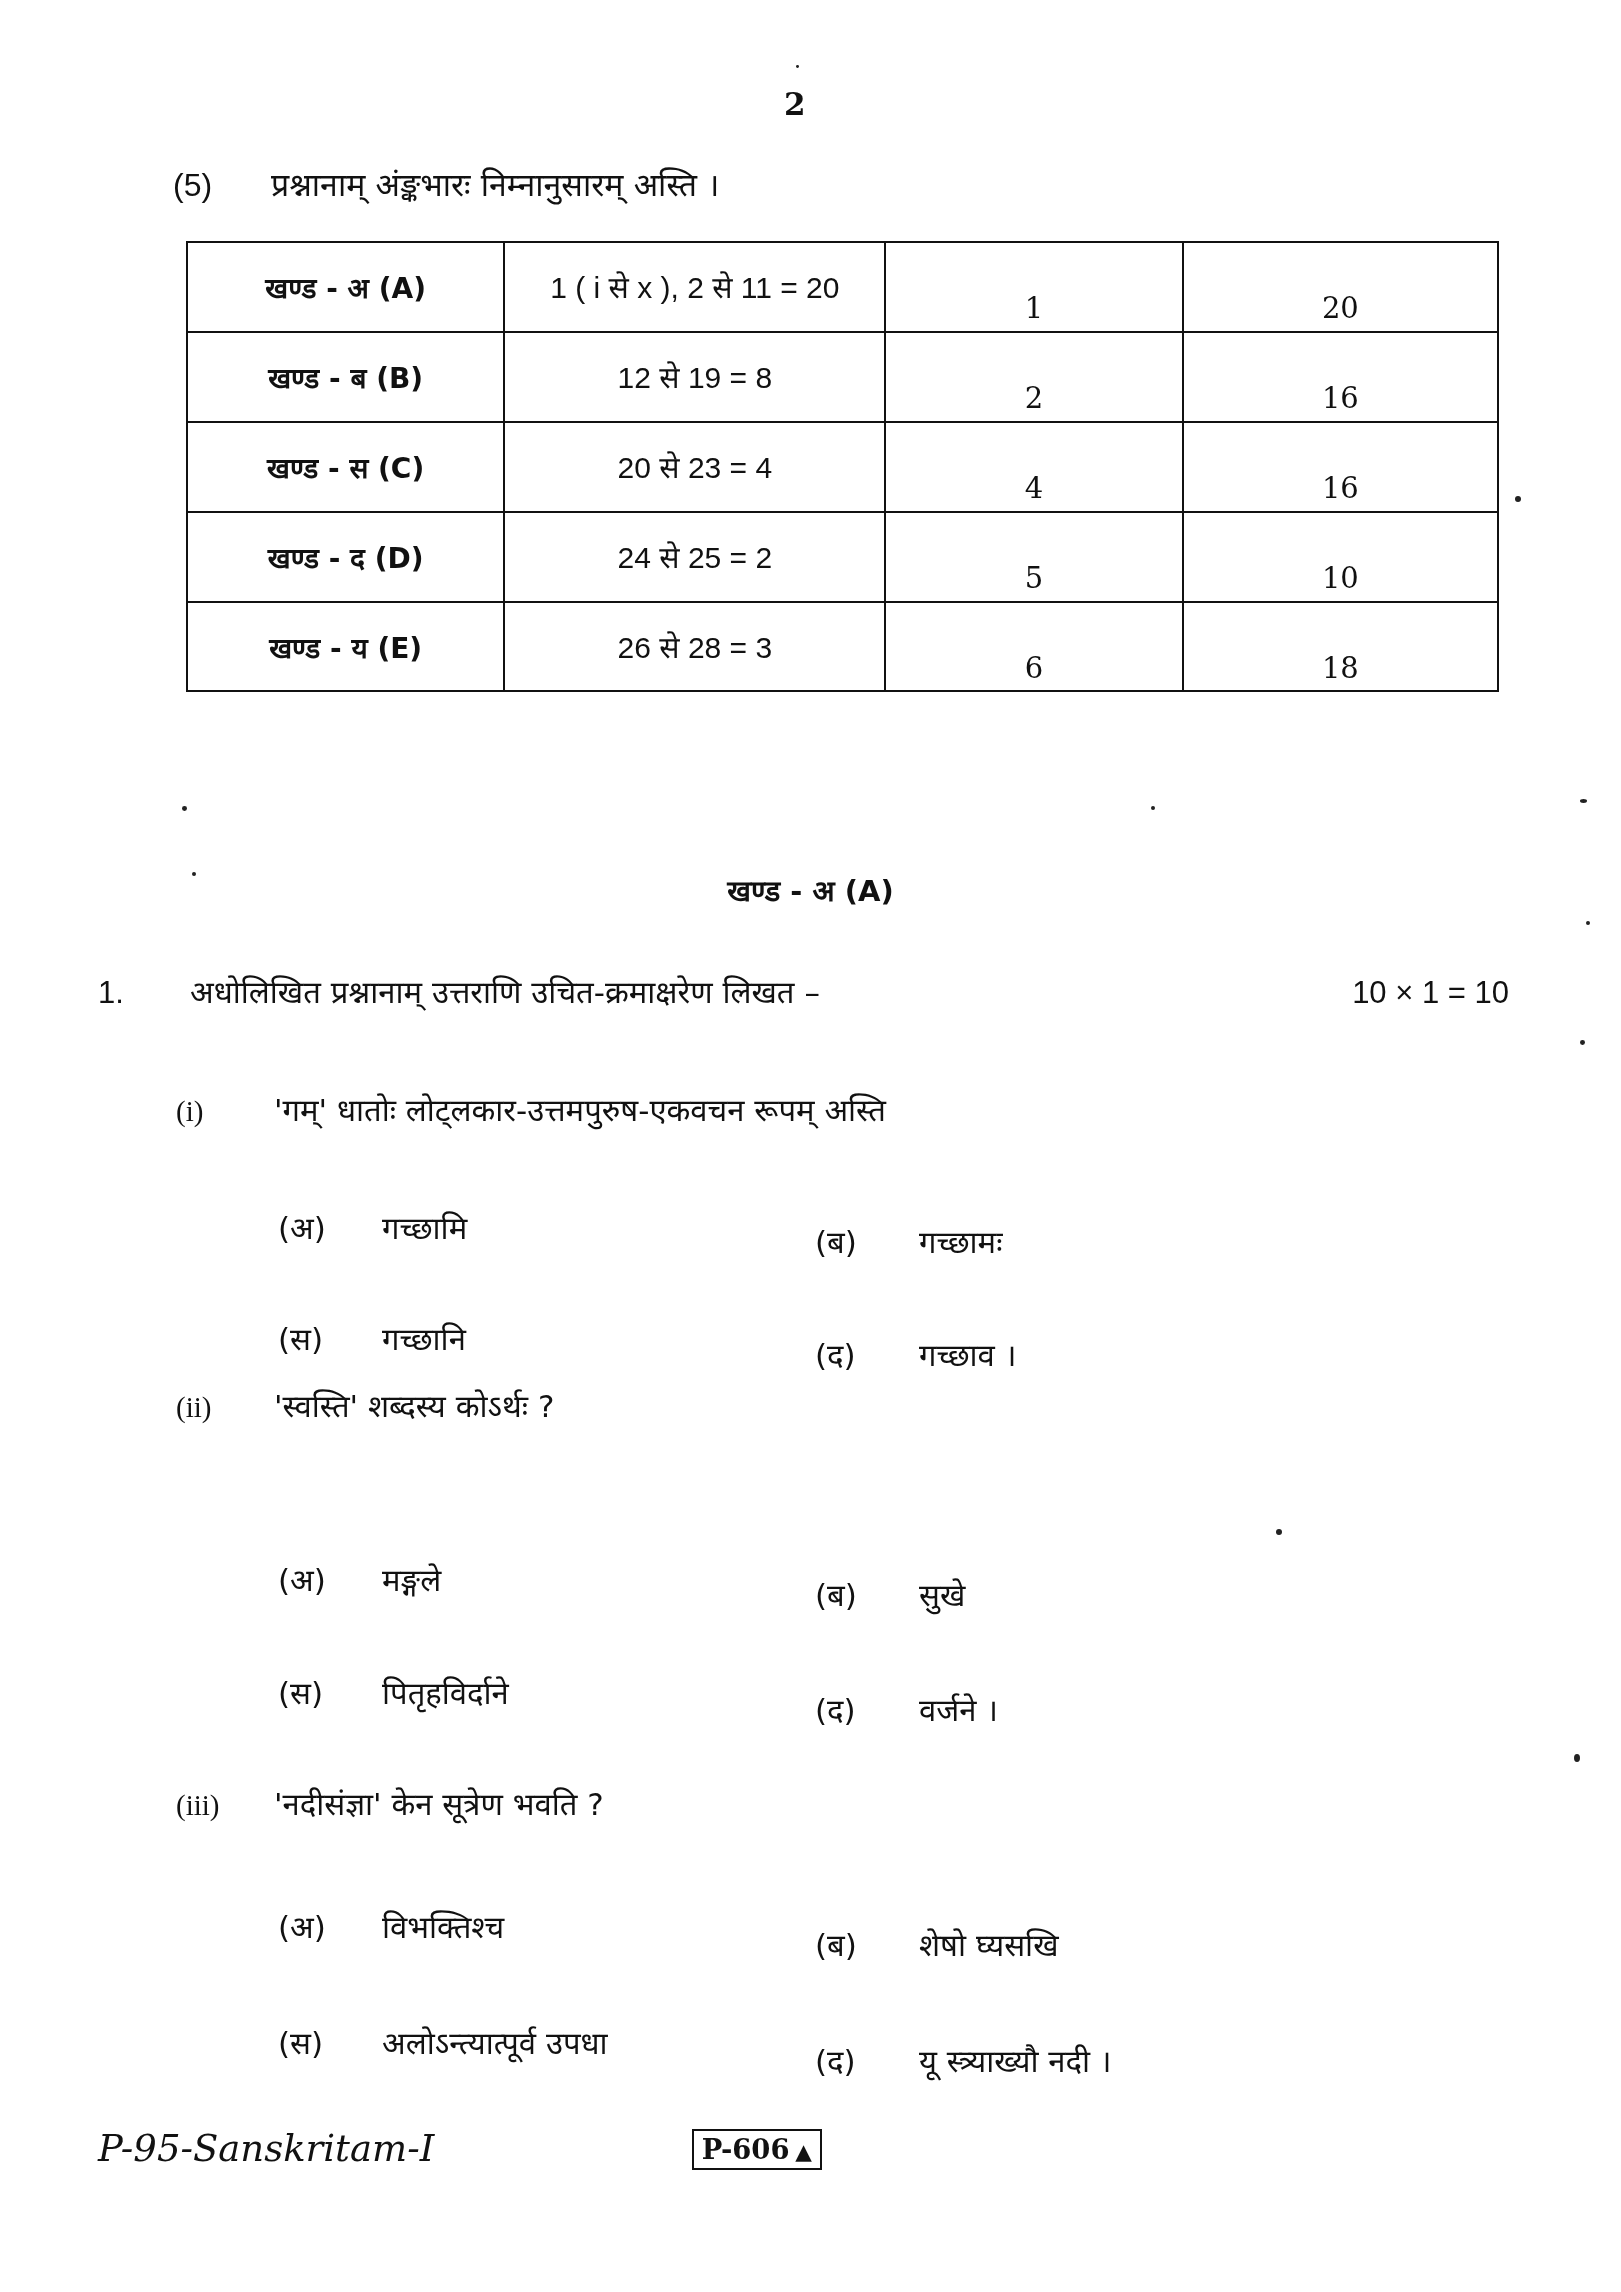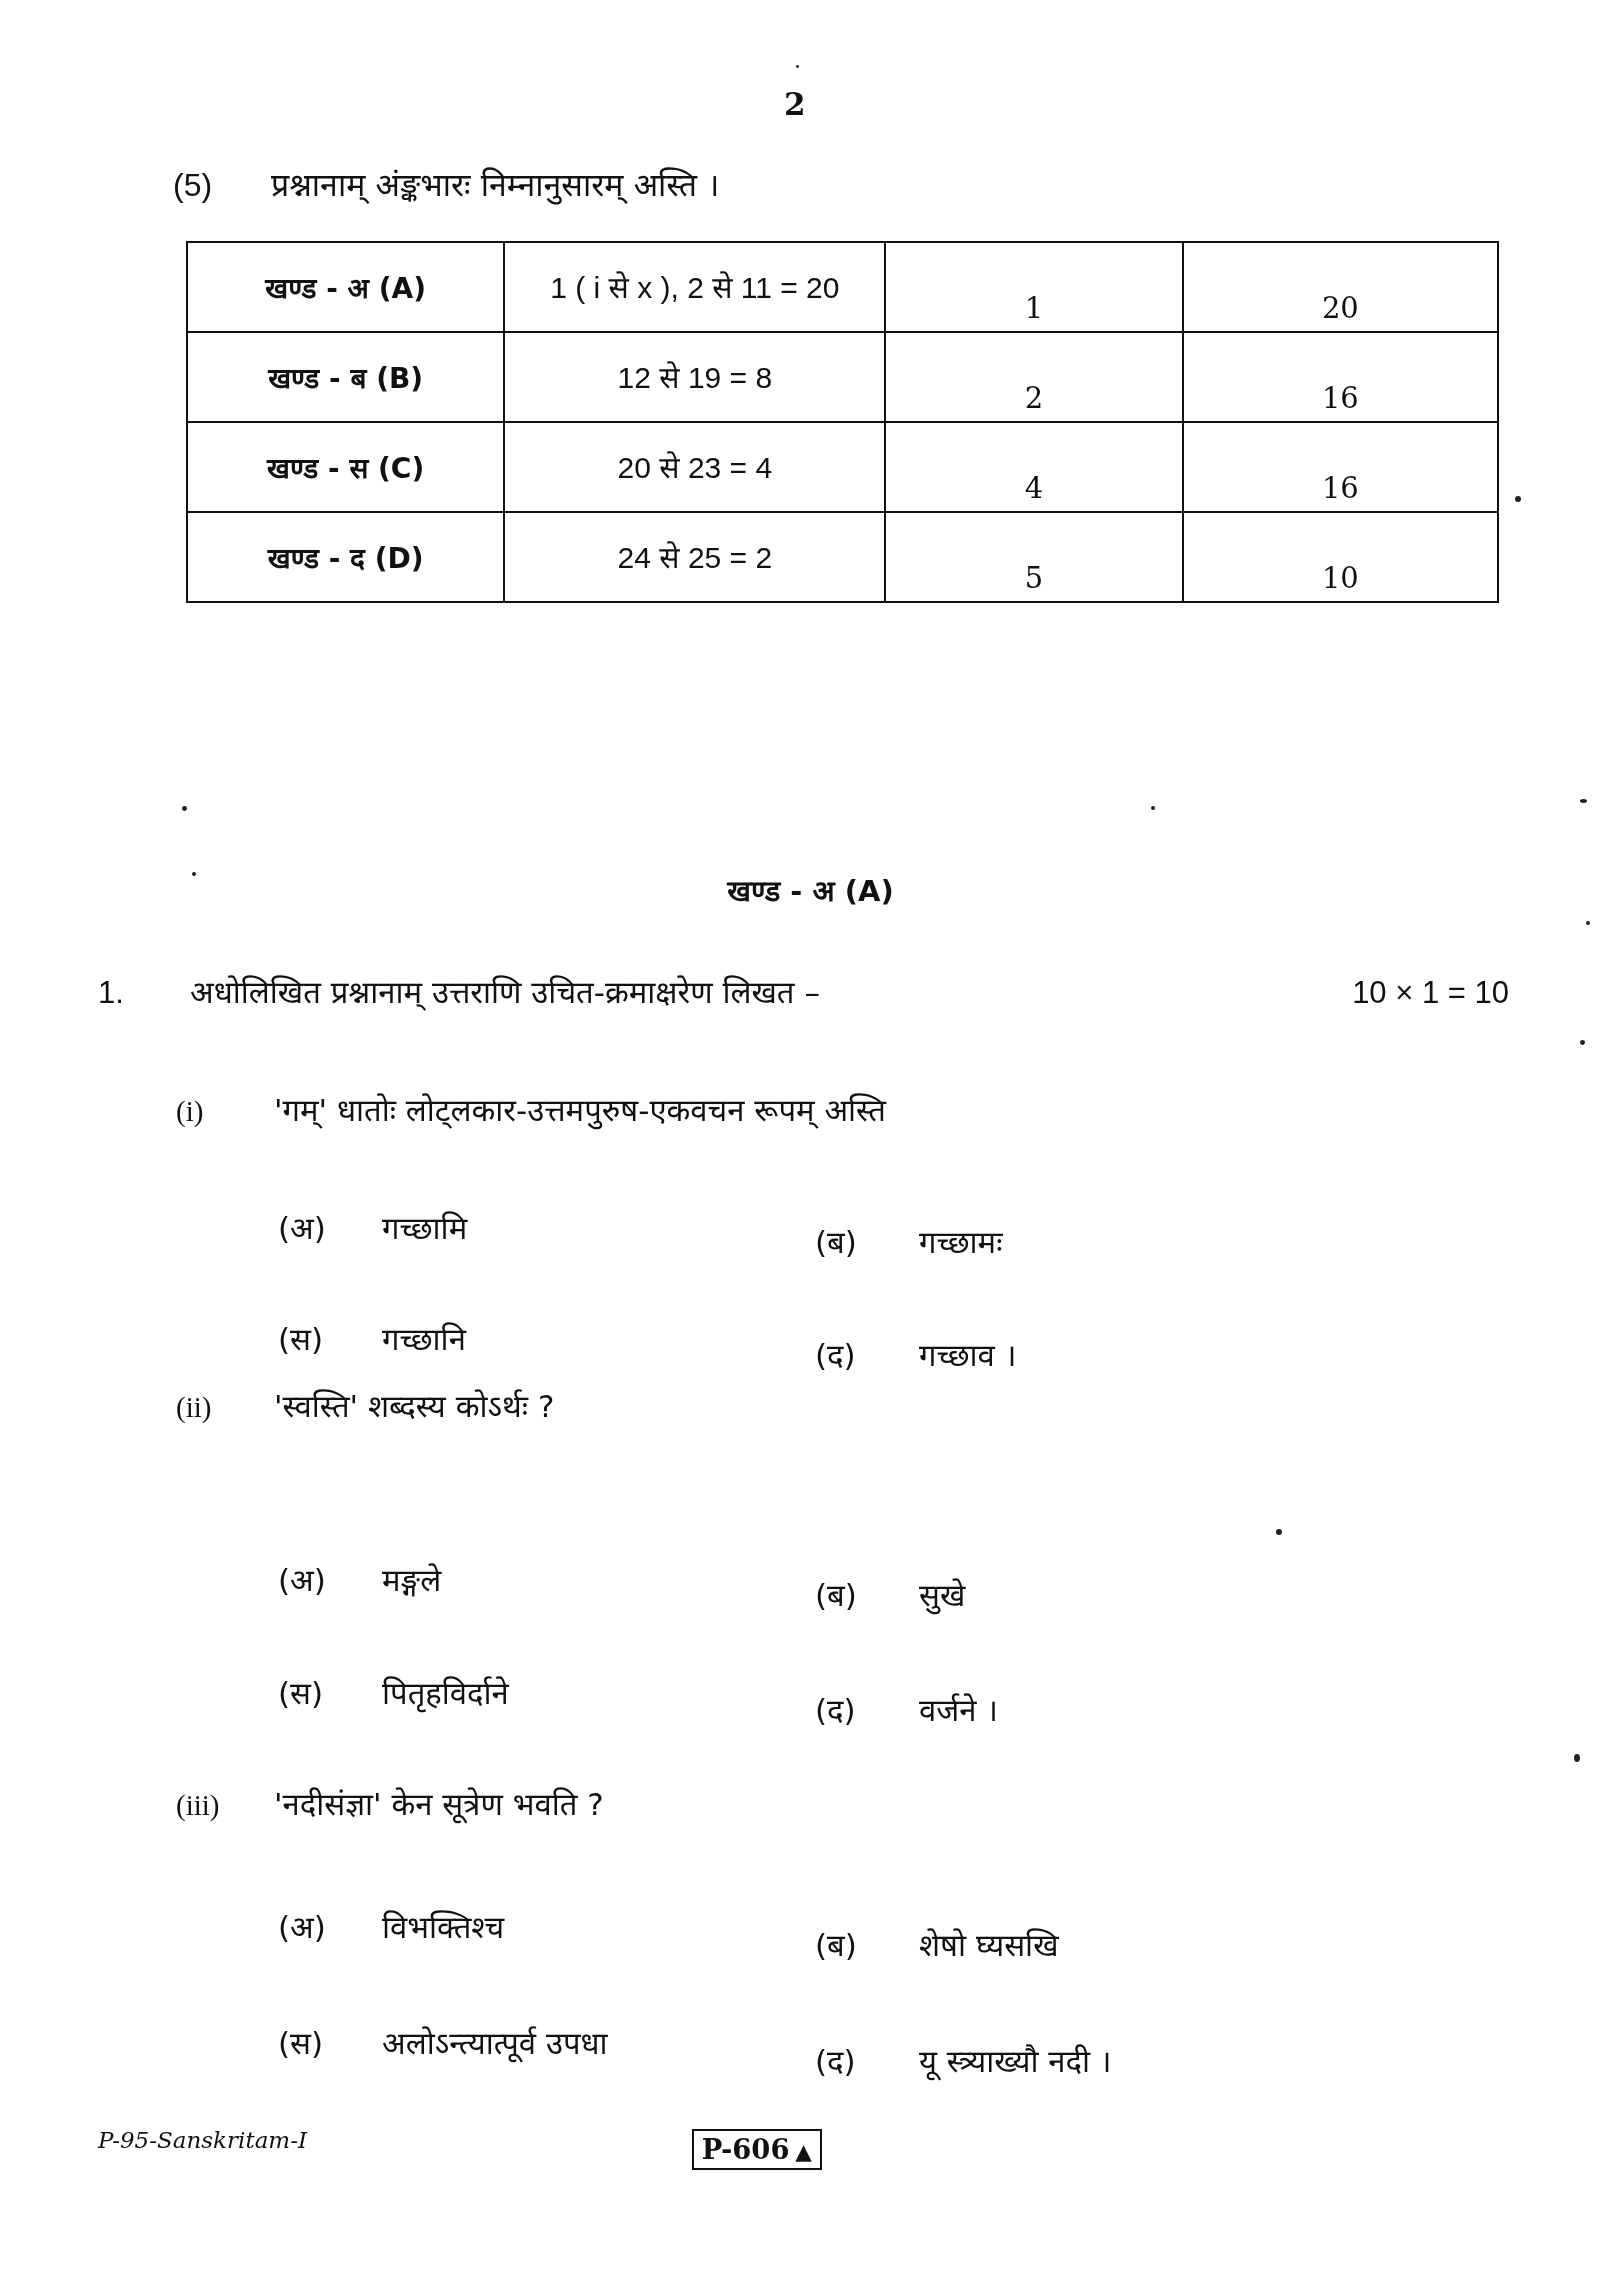--- a/index.html
+++ b/index.html
@@ -104,21 +104,21 @@
     .opt {
       font-size: 31px;
       display: flex; align-items: baseline;
     }
     .opt .ol { width: 104px; }
 
     .footer-left {
       left: 98px; top: 2127px;
       font-family: "DejaVu Serif", "Liberation Serif", serif;
       font-style: italic;
-      font-size: 23px;
+      font-size: 37px;
     }
     .footer-code {
       left: 692px; top: 2129px;
       border: 2.9px solid #111;
       padding: 2px 7.8px 0 7.8px;
       font-family: "DejaVu Serif", "Liberation Serif", serif;
       font-weight: bold;
       font-size: 27.4px;
       line-height: 33px;
     }
@@ -160,20 +160,26 @@
     <td class="sec">खण्ड - स (C)</td>
     <td class="qcount">20 से 23 = 4</td>
     <td class="num">4</td>
     <td class="num">16</td>
   </tr>
   <tr>
     <td class="sec">खण्ड - द (D)</td>
     <td class="qcount">24 से 25 = 2</td>
     <td class="num">5</td>
     <td class="num">10</td>
+  </tr>
+  <tr>
+    <td class="sec">खण्ड - य (E)</td>
+    <td class="qcount">26 से 28 = 3</td>
+    <td class="num">6</td>
+    <td class="num">18</td>
   </tr>
 </tbody>
   </table>
 
 <div class="abs section-heading">खण्ड - अ (A)</div>
 
 <div class="abs question-main">
   <span class="qnum">1.</span>
   <span class="qtext">अधोलिखित प्रश्नानाम् उत्तराणि उचित-क्रमाक्षरेण लिखत –</span>
   <span class="marks">10 × 1 = 10</span>

